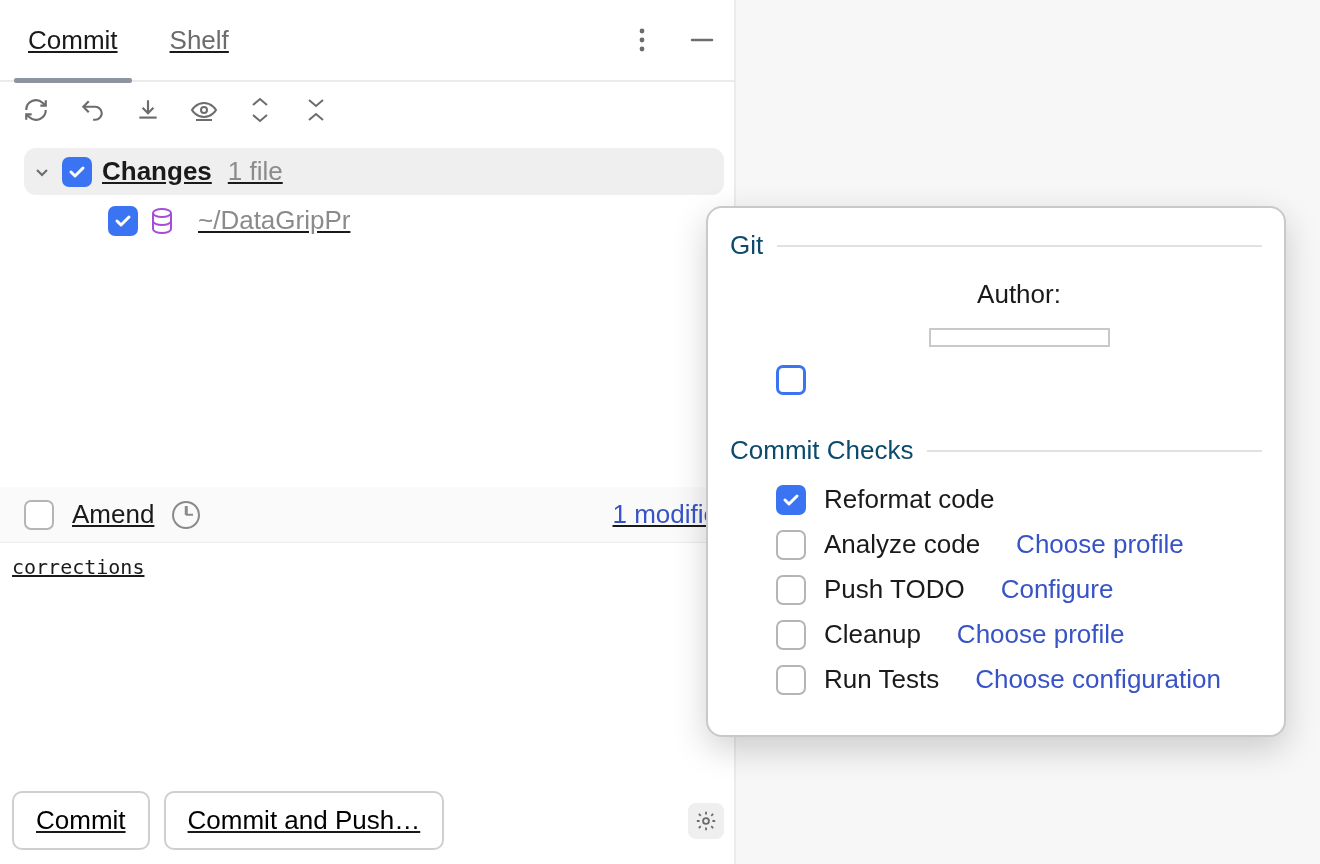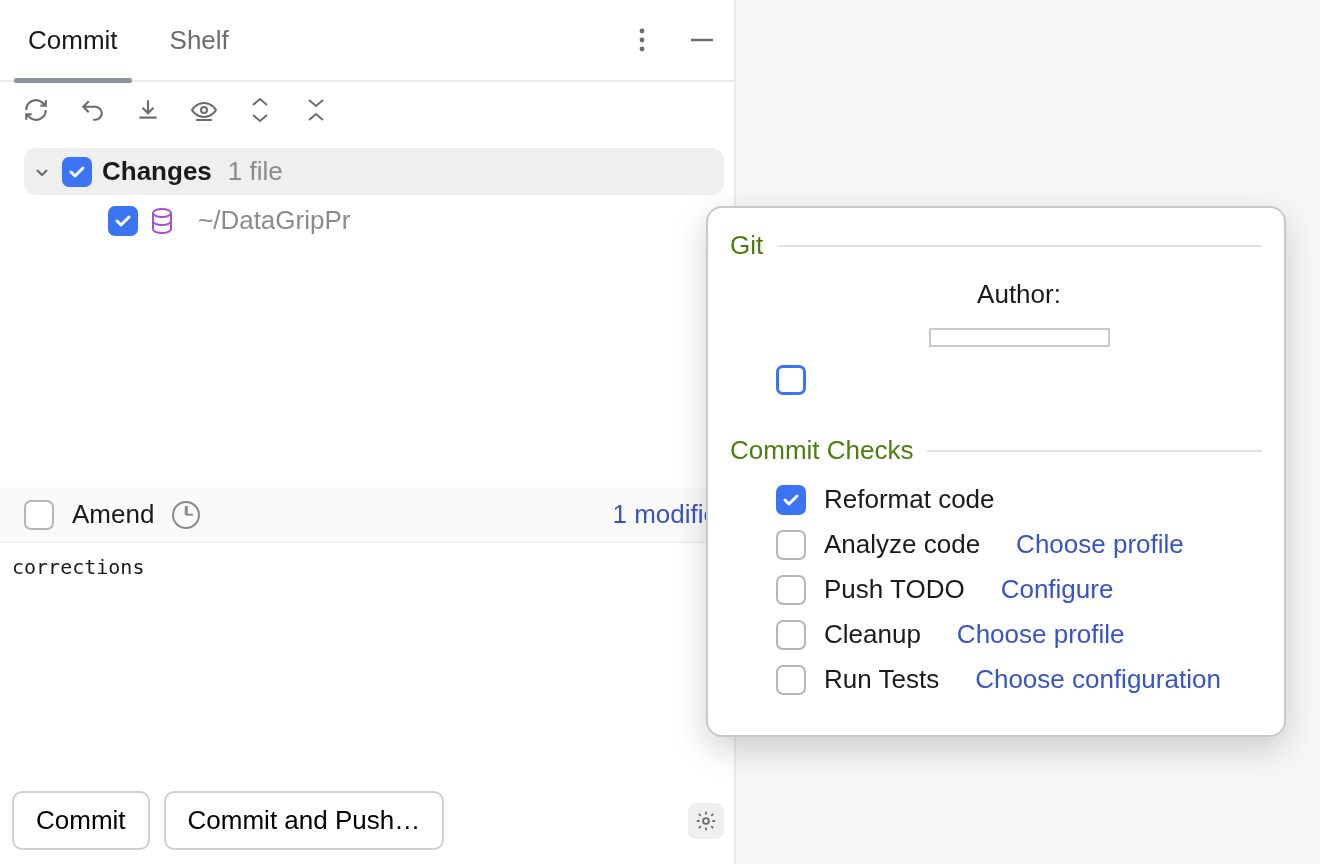--- a/index.html
+++ b/index.html
@@ -1,18 +1,18 @@
 <!DOCTYPE html>
 <html><head>
 <meta charset="utf-8">
 <style>
   * { box-sizing: border-box; margin: 0; padding: 0; }
   html, body { width: 1320px; height: 864px; font-family: -apple-system, BlinkMacSystemFont, "Segoe UI", Arial, sans-serif; background: #fff; color: #1a1a1a; }
   .root { display: flex; width: 100%; height: 100%; }
-  .left-panel { width: 736px; height: 100%; border-right: 2px solid #ebebeb; display: flex; flex-direction: column; background: #fff; }
+  .left-panel { width: 736px; height: 100%; border-right: 2px solid #ebebeb; display: flex; flex-direction: column; background: #fff; text-decoration: underline; }
   .right-panel { flex: 1; background: #f7f7f7; position: relative; }
 
   
   .tabs { display: flex; align-items: center; height: 82px; border-bottom: 2px solid #ebebeb; padding: 0 20px; position: relative; }
   .tab { padding: 0 8px; font-size: 26px; color: #6c6c6c; height: 82px; display: flex; align-items: center; position: relative; margin-right: 36px; cursor: pointer; }
   .tab.active { color: #1a1a1a; }
   .tab.active::after { content: ""; position: absolute; bottom: -2px; left: -6px; right: -6px; height: 5px; background: #8d93a0; border-radius: 2px; }
   .tabs-right { position: absolute; right: 18px; display: flex; gap: 32px; align-items: center; }
   .icon-btn { width: 28px; height: 28px; display:flex; align-items:center; justify-content:center; cursor:pointer; color:#6c6c6c; }
 
@@ -46,21 +46,21 @@
   
   .commit-msg { flex: 0 0 238px; padding: 12px 12px; font-family: ui-monospace, "SF Mono", Menlo, Consolas, monospace; font-size:20px; background:#fff; }
 
   
   .button-row { display:flex; align-items:center; gap: 14px; padding: 10px 12px 14px; position:relative; }
   .btn { border:2px solid #cfcfcf; background:#fff; border-radius:10px; padding: 12px 22px; font-size:26px; cursor:pointer; }
   .gear-btn { position:absolute; right:10px; width:36px; height:36px; border-radius:8px; background:#efefef; display:flex; align-items:center; justify-content:center; cursor:pointer; }
 
   
   .popup { position:absolute; top:206px; left:-30px; width:580px; background:#fff; border:2px solid #c9c9c9; border-radius:16px; box-shadow: 0 12px 34px rgba(0,0,0,0.18); padding: 22px 22px 26px; }
-  .section-header { display:flex; align-items:center; gap:14px; font-size:26px; color:#4d7c0f; margin-bottom:18px;justify-content:space-between; }
+  .section-header { display:flex; align-items:center; gap:14px; font-size:26px; color:#0c4a6e; margin-bottom:18px;justify-content:space-between; }
   .section-header .line { flex:1; height:2px; background:#e1e1e1; }
   .form-row { display:flex; align-items:center; gap:18px; margin: 12px 0 18px 46px; font-size:26px;flex-direction:column; }
   .author-input { flex:1; height:42px; border:2px solid #c9c9c9; background:#fff; }
   .check-row { display:flex; align-items:center; gap:18px; margin: 14px 0 14px 46px; font-size:26px; }
   .linklike { color:#3853c5; cursor:pointer; margin-left:18px; }
 
   svg { display:block; }
 </style>
 </head>
 <body>

